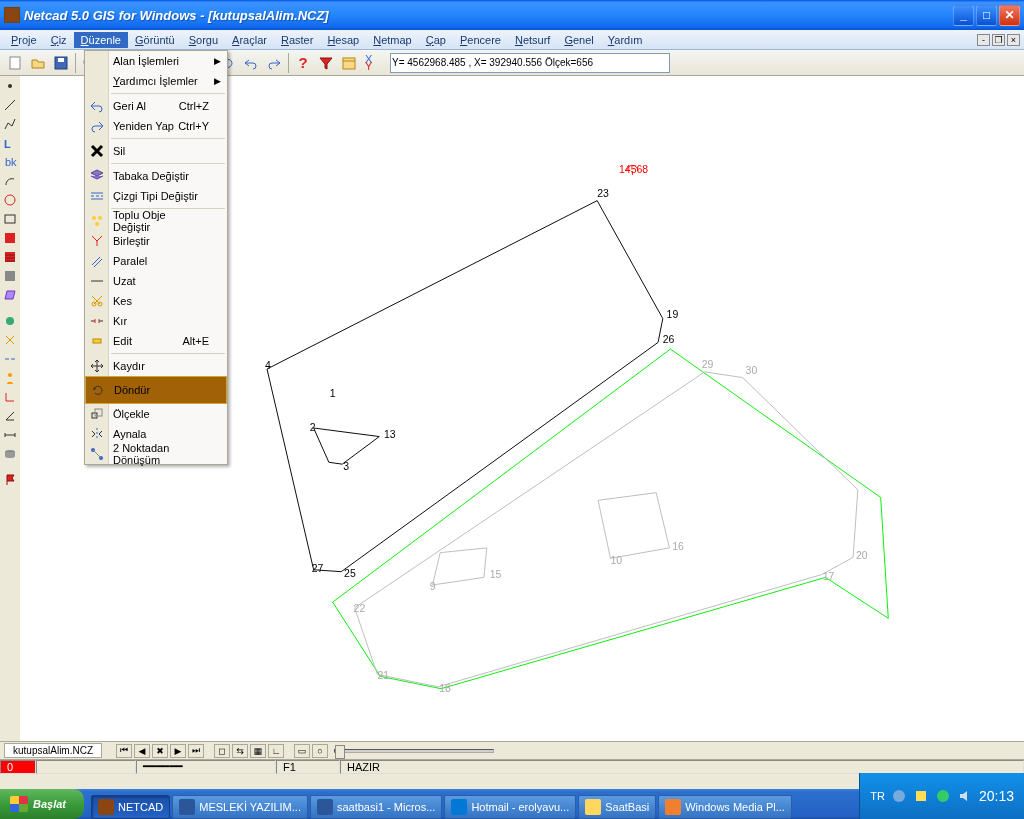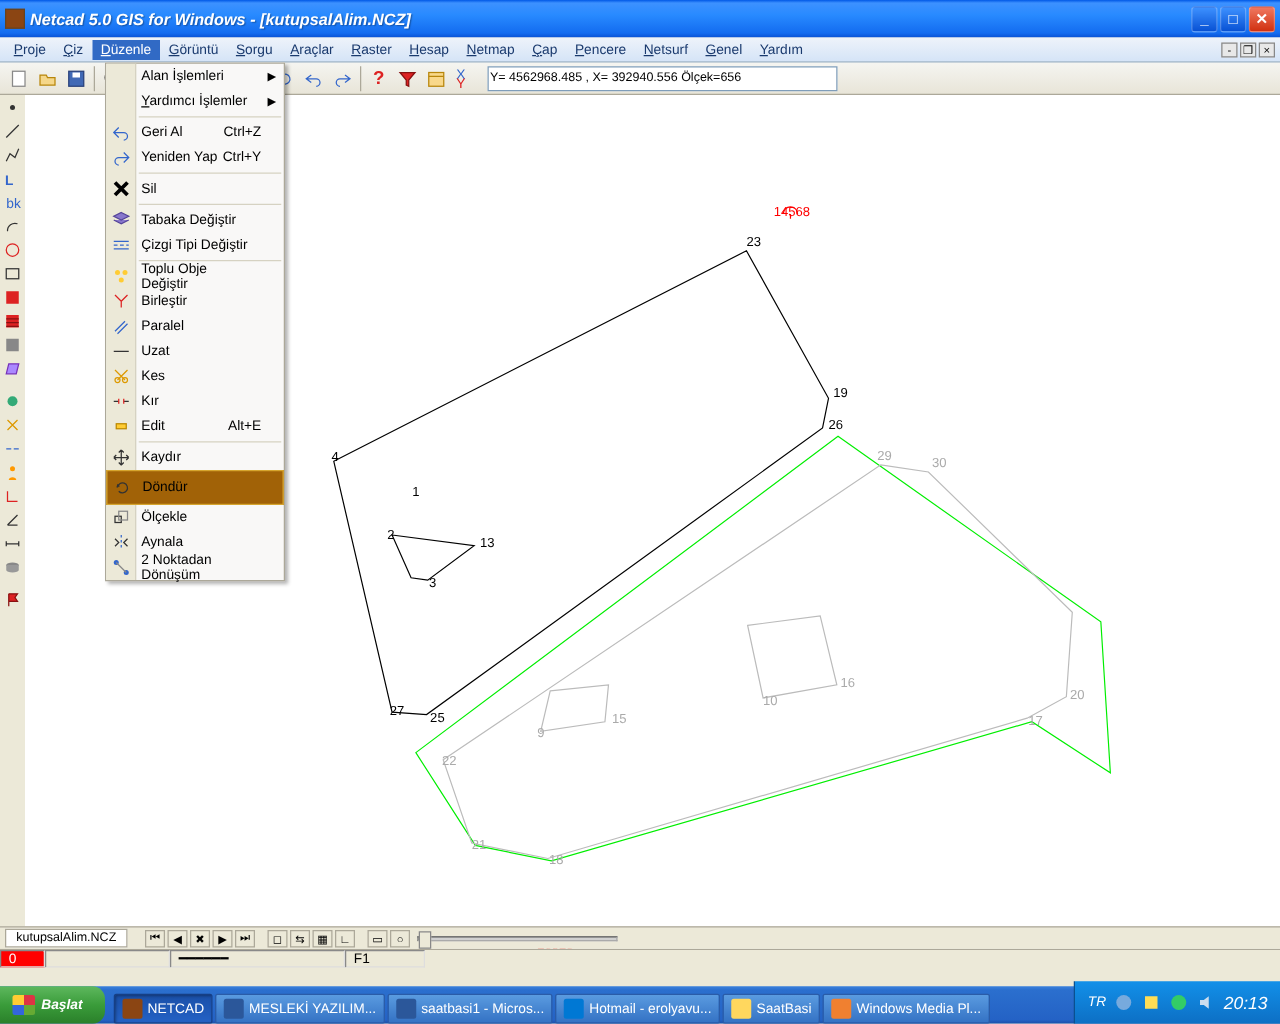--- a/index.html
+++ b/index.html
@@ -57,21 +57,21 @@
 .statusbar2 .sb-red { background: #ff0000; color: white; width: 36px; }
 .statusbar2 .sb-num { width: 100px; }
 
 
 .taskbar { position: absolute; left: 0; right: 0; bottom: 0; height: 30px; background: linear-gradient(to bottom, #3a81dd 0%, #2b6fce 10%, #2462c5 90%, #1a4fa8 100%); display: flex; align-items: flex-end; }
 .taskbar .start-btn { height: 30px; padding: 0 18px 0 10px; background: linear-gradient(to bottom, #5eb85e 0%, #3a9c3a 50%, #2a7f2a 100%); color: white; font-weight: bold; font-style: italic; font-size: 16px; display: flex; align-items: center; border-radius: 0 10px 10px 0; font-family: "Franklin Gothic Medium", sans-serif; }
 .taskbar .start-btn .win-logo { width: 18px; height: 16px; margin-right: 5px; background: conic-gradient(#d34 0 25%, #6a3 0 50%, #36d 0 75%, #fc3 0); border-radius: 2px; }
 .taskbar .task-btn { height: 24px; margin: 0 1px; padding: 0 6px; background: linear-gradient(to bottom, #5a9be0, #3472c4); color: white; border: 1px solid #2a5ca8; border-radius: 2px; display: flex; align-items: center; gap: 4px; font-size: 11px; max-width: 155px; overflow: hidden; white-space: nowrap; }
 .taskbar .task-btn.active { background: linear-gradient(to bottom, #1a4fa8, #2462c5); border-color: #163f85; box-shadow: inset 1px 1px 2px rgba(0,0,0,0.3); }
 .taskbar .task-icon { width: 16px; height: 16px; flex-shrink: 0; }
-.taskbar .tray { margin-left: auto; height: 34px; background: linear-gradient(to bottom, #1290e9, #0d6fc4); display: flex; align-items: center; padding: 0 10px; gap: 6px; color: white; border-left: 1px solid #0a5090; font-style: italic; }
+.taskbar .tray { margin-left: auto; height: 46px; background: linear-gradient(to bottom, #1290e9, #0d6fc4); display: flex; align-items: center; padding: 0 10px; gap: 6px; color: white; border-left: 1px solid #0a5090; }
 .taskbar .tray .tray-icon { width: 16px; height: 16px; }
 .taskbar .tray .clock { font-size: 14px; }
 </style>
 </head>
 <body>
 
 <div class="titlebar">
   <div class="app-icon"></div>
   <div class="title-text">Netcad 5.0 GIS for Windows - [kutupsalAlim.NCZ]</div>
   <div class="win-btns">
@@ -508,20 +508,21 @@
       </span>
       <span>2 Noktadan Dönüşüm</span>
     </div>
   </div>
 
 <div class="statusbar2" style="bottom:46px">
   <div class="sb-cell sb-red">0</div>
   <div class="sb-cell sb-num"></div>
   <div class="sb-cell" style="width:140px">━━━━━━</div>
   <div class="sb-cell" style="width:64px;text-align:center">F1</div>
+  <div class="sb-cell" style="flex:1">HAZIR</div>
 </div>
 
 <div class="bottom-tools" style="bottom:60px">
   <div class="tab">kutupsalAlim.NCZ</div>
   <div style="width:10px"></div>
   <div class="bt-btn">⏮</div>
   <div class="bt-btn">◀</div>
   <div class="bt-btn">✖</div>
   <div class="bt-btn">▶</div>
   <div class="bt-btn">⏭</div>

